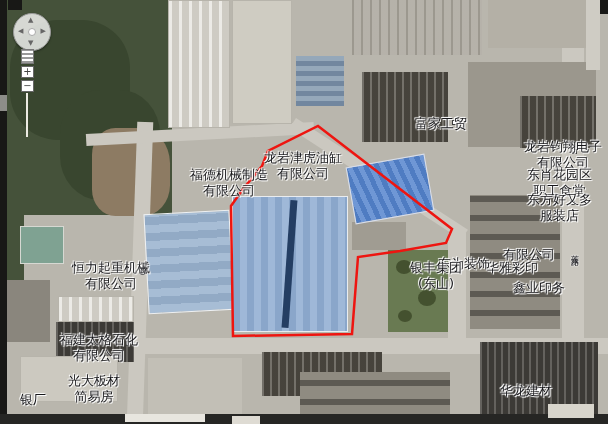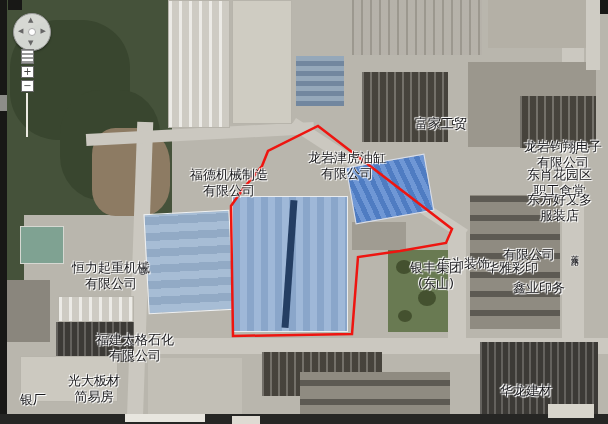--- a/index.html
+++ b/index.html
@@ -117,38 +117,38 @@
   <div class="abs poi" style="left:548px;top:286px;"></div>
   <div class="abs poi" style="left:472px;top:261px;"></div>
   <div class="abs poi" style="left:140px;top:270px;"></div>
   <div class="abs poi" style="left:126px;top:341px;"></div>
   <div class="abs poi" style="left:104px;top:380px;"></div>
   <div class="abs poi" style="left:536px;top:387px;"></div>
   <div class="abs poi" style="left:330px;top:158px;"></div>
 
   <div class="abs maplabel" style="left:190px;top:167px;">福德机械制造
 有限公司</div>
-  <div class="abs maplabel" style="left:264px;top:150px;padding-left:44px;">龙岩津虎油缸
+  <div class="abs maplabel" style="left:264px;top:150px;">龙岩津虎油缸
 有限公司</div>
   <div class="abs maplabel" style="left:415px;top:116px;">富家工贸</div>
   <div class="abs maplabel" style="left:524px;top:139px;">龙岩钧翔电子
 有限公司</div>
   <div class="abs maplabel" style="left:527px;top:167px;">东肖花园区
 职工食堂</div>
   <div class="abs maplabel" style="left:527px;top:192px;">东方好又多
 服装店</div>
   <div class="abs maplabel" style="left:503px;top:247px;">有限公司</div>
   <div class="abs maplabel" style="left:486px;top:260px;">华雅彩印</div>
   <div class="abs maplabel" style="left:513px;top:280px;">鑫业印务</div>
   <div class="abs maplabel" style="left:438px;top:256px;">东为装饰</div>
   <div class="abs maplabel" style="left:410px;top:260px;">银丰集团
 (东山)</div>
   <div class="abs maplabel" style="left:72px;top:260px;">恒力起重机械
 有限公司</div>
-  <div class="abs maplabel" style="left:60px;top:332px;margin-left:36px;">福建太格石化
+  <div class="abs maplabel" style="left:60px;top:332px;">福建太格石化
 有限公司</div>
   <div class="abs maplabel" style="left:68px;top:373px;">光大板材
 简易房</div>
   <div class="abs maplabel" style="left:20px;top:392px;">银厂</div>
   <div class="abs maplabel" style="left:500px;top:383px;">华龙建材</div>
 
   <div class="abs roadlabel" style="left:568px;top:248px;">莲东路</div>
   <div class="abs roadlabel" style="left:137px;top:256px;">工业路</div>
 
   <div class="abs pan">

